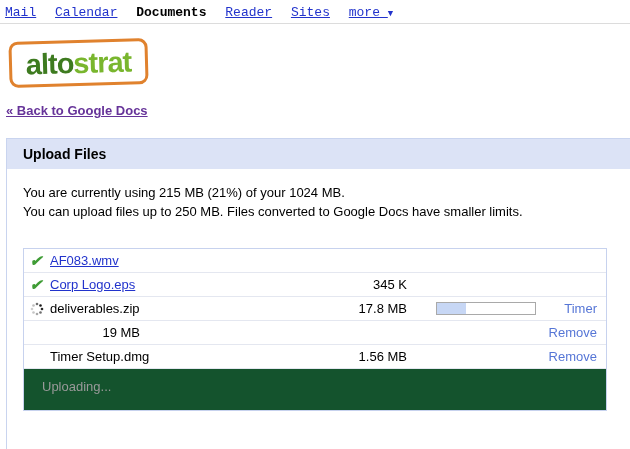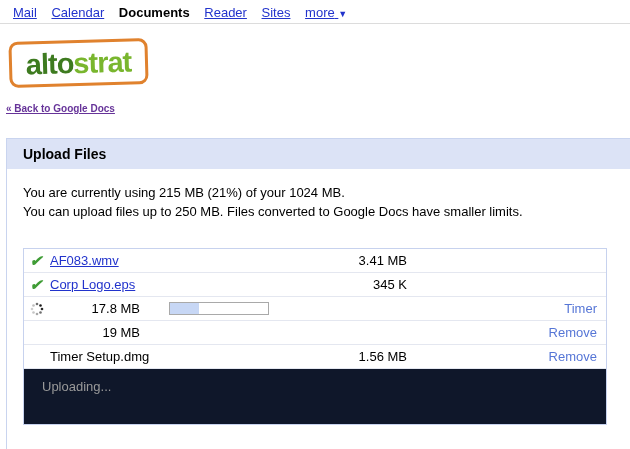--- a/index.html
+++ b/index.html
@@ -1,36 +1,36 @@
 <!DOCTYPE html>
 <html><head>
 <meta charset="utf-8">
 <style>
   * { margin: 0; padding: 0; box-sizing: border-box; }
   html, body { width: 630px; height: 449px; overflow: hidden; background: #fff;
     font-family: "Liberation Sans", sans-serif; }
 
   
-  .topnav { height: 24px; padding: 5px 0 0 13px; border-bottom: 1px solid #dcdcdc;
-    font-size: 13px; white-space: nowrap; }
+  .topnav { height: 24px; padding: 5px 0 0 5px; border-bottom: 1px solid #dcdcdc;
+    font-size: 13px; white-space: nowrap; font-family: Liberation Mono, monospace; }
   .topnav a { color: #2233cc; text-decoration: underline; margin-right: 11px; cursor: pointer; }
   .topnav .current { color: #000; font-weight: bold; text-decoration: none; margin-right: 11px; }
   .topnav .arrow { font-size: 9px; text-decoration: none; display: inline-block; }
 
   
   .logo-box { position: absolute; left: 9px; top: 40px; width: 139px; height: 46px;
     border: 3px solid #e0822e; border-radius: 9px; background: #fff;
     display: flex; align-items: center; justify-content: center;
     transform: rotate(-1.6deg); }
   .logo-text { font-size: 29px; font-weight: bold; letter-spacing: -1px; }
   .logo-text .p1 { color: #3e7b20; }
   .logo-text .p2 { color: #79b62e; }
 
   
-  .back-link { position: absolute; left: 6px; top: 103px; font-size: 10px; font-weight: bold;
+  .back-link { position: absolute; left: 6px; top: 103px; font-size: 13px; font-weight: bold;
     color: #663399; text-decoration: underline; cursor: pointer; }
 
   
   .panel { position: absolute; left: 6px; top: 138px; width: 627px; height: 332px;
     border: 1px solid #c9d4ef; background: #fff; }
   .panel-header { height: 30px; background: #dce3f6; line-height: 30px; padding-left: 16px;
     font-size: 14px; font-weight: bold; color: #000; }
   .panel-body { padding: 14px 0 0 16px; }
   .usage p { font-size: 13px; line-height: 19px; color: #000; }
 
@@ -48,21 +48,21 @@
   .plain-name { color: #000; }
   .squiggle { border-bottom: 1px dotted #e03030; }
   .action-link { color: #5676d6; text-decoration: none; cursor: pointer; }
 
   .check-glyph { color: #3f9c35; font-size: 15px; font-weight: bold;
     transform: skewX(-14deg); display: inline-block; line-height: 1; }
 
   .progress-track { width: 100px; height: 13px; border: 1px solid #a9a9a9; background: #fff; }
   .progress-fill { height: 100%; background: #c7d7f5; }
 
-  .table-footer { height: 55px; background: #0f172a; padding: 10px 0 0 18px;
+  .table-footer { height: 41px; background: #14532d; padding: 10px 0 0 18px;
     font-size: 13px; color: #999; }
 </style>
 </head>
 <body>
 
 <div class="topnav">
   <a>Mail</a>
   <a>Calendar</a>
   <span class="current">Documents</span>
   <a>Reader</a>
@@ -86,21 +86,20 @@
 
     <div class="file-table">
 
       <div class="file-row">
         <span class="cell-icon">
           <span class="check-glyph">✔</span>
         </span>
         <span class="cell-name">
           <a class="file-link squiggle">AF083.wmv</a>
         </span>
-        <span class="cell-size">3.41 MB</span>
         <span class="cell-progress"></span>
         <span class="cell-action"></span>
       </div>
 
       <div class="file-row">
         <span class="cell-icon">
           <span class="check-glyph">✔</span>
         </span>
         <span class="cell-name">
           <a class="file-link squiggle">Corp Logo.eps</a>
@@ -115,20 +114,23 @@
           <svg width="14" height="14" viewBox="0 0 14 14">
             <circle cx="7" cy="2" r="1.3" fill="#6e6e6e"></circle>
             <circle cx="10.5" cy="3.5" r="1.3" fill="#1a1a1a"></circle>
             <circle cx="12" cy="7" r="1.3" fill="#2a2a2a"></circle>
             <circle cx="10.5" cy="10.5" r="1.3" fill="#6e6e6e"></circle>
             <circle cx="7" cy="12" r="1.3" fill="#a8a8a8"></circle>
             <circle cx="3.5" cy="10.5" r="1.3" fill="#c4c4c4"></circle>
             <circle cx="2" cy="7" r="1.3" fill="#cfcfcf"></circle>
             <circle cx="3.5" cy="3.5" r="1.3" fill="#bdbdbd"></circle>
           </svg>
+        </span>
+        <span class="cell-name">
+          <span class="plain-name squiggle">deliverables.zip</span>
         </span>
         <span class="cell-size">17.8 MB</span>
         <span class="cell-progress">
           <span class="progress-track" style="display:block;">
             <span class="progress-fill" style="display: block; width: 30%;"></span>
           </span>
         </span>
         <span class="cell-action">
           <a class="action-link">Timer</a>
         </span>

